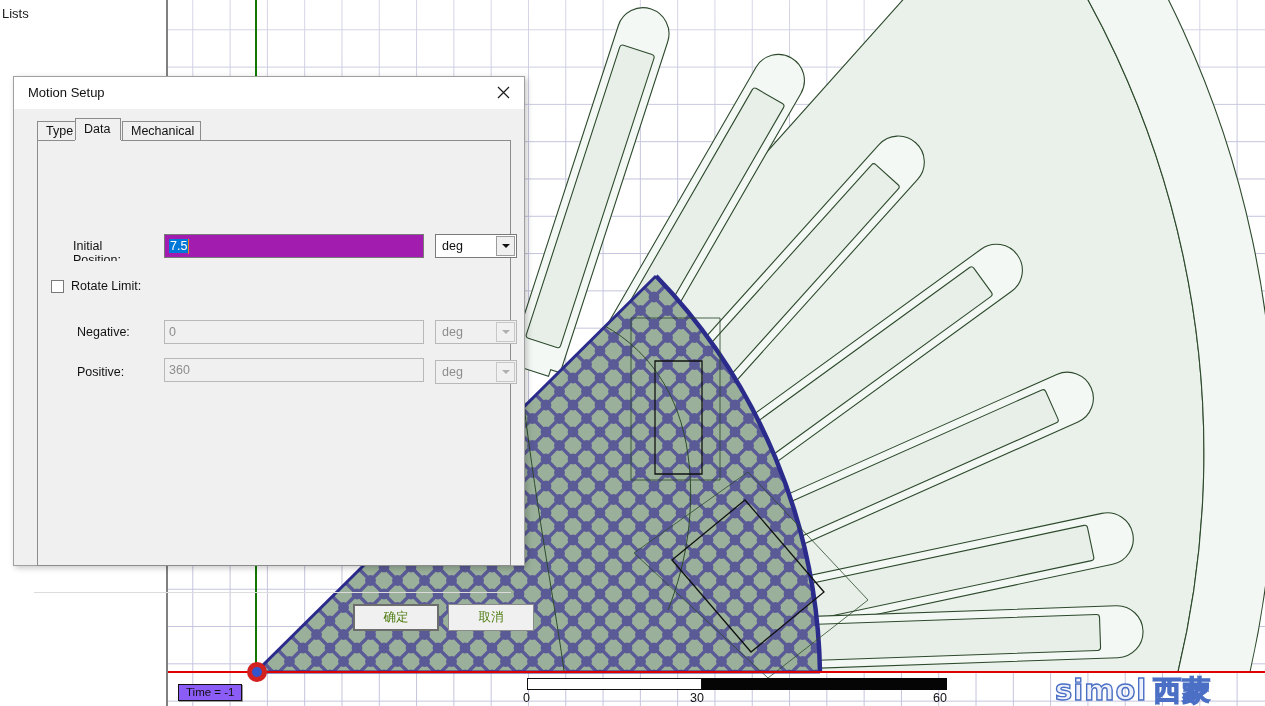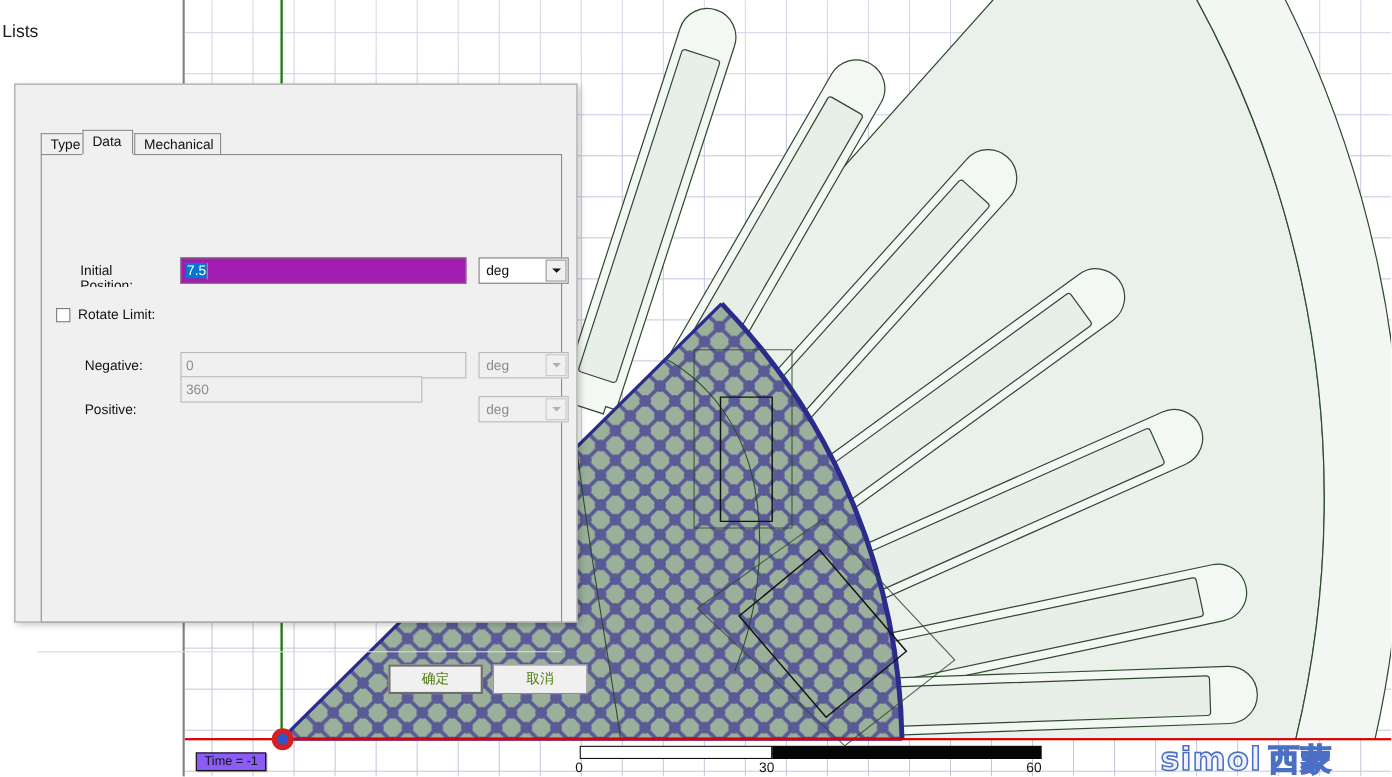--- a/index.html
+++ b/index.html
@@ -13,21 +13,21 @@
   
   #left-panel{
     position:absolute;left:0;top:0;width:168px;height:706px;
     background:#ffffff;border-right:1px solid #b4b4b4;
     box-sizing:border-box;
   }
   #left-panel-inner-border{
     position:absolute;left:166px;top:0;width:2px;height:706px;background:#808080;
   }
   #lists-label{
-    position:absolute;left:2px;top:6px;font-size:16px;color:#1a1a1a;margin-top:15px;
+    position:absolute;left:2px;top:6px;font-size:13px;color:#1a1a1a;
   }
 
   
   #viewport{
     position:absolute;left:168px;top:0;width:1097px;height:706px;
     background:#ffffff;overflow:hidden;
   }
   #grid{
     position:absolute;left:0;top:0;width:1097px;height:706px;
     background-image:
@@ -146,21 +146,21 @@
   .txtinput{
     position:absolute;height:24px;background:#ffffff;
     border:1px solid #7a7a7a;box-sizing:border-box;
     font-family:"Liberation Sans", sans-serif;font-size:12.5px;
     padding:2px 4px;color:#111;outline:none;
   }
   .txtinput.disabled{
     background:#f0f0f0;border:1px solid #b8b8b8;color:#8d8d8d;
   }
   #inp-negative{left:150px;top:243px;width:260px;}
-  #inp-positive{left:150px;top:265px;width:220px;}
+  #inp-positive{left:150px;top:281px;width:260px;}
 
   .sel-wrap{
     position:absolute;height:24px;background:#ffffff;
     border:1px solid #7a7a7a;box-sizing:border-box;
   }
   .sel-wrap.disabled{background:#f0f0f0;border-color:#b8b8b8;}
   .sel-txt{position:absolute;left:6px;top:4px;font-size:12.5px;color:#111;}
   .sel-wrap.disabled .sel-txt{color:#8d8d8d;}
   .sel-btn{
     position:absolute;right:1px;top:1px;width:19px;height:20px;
@@ -328,20 +328,28 @@
     <div class="sb-lbl" id="sb-l0">0</div>
     <div class="sb-lbl" id="sb-l30">30</div>
     <div class="sb-lbl" id="sb-l60">60 (mm)</div>
   </div>
 
   <div id="logo"><span>simol</span><span class="cn">西蒙</span></div>
 </div>
 
 <div id="dialog">
 
+  <div id="dlg-titlebar">
+    <div id="dlg-title">Motion Setup</div>
+    <div id="dlg-close">
+      <svg width="13" height="13" viewBox="0 0 13 13">
+        <path d="M1 1 L12 12 M12 1 L1 12" stroke="#1a1a1a" stroke-width="1.2" fill="none"></path>
+      </svg>
+    </div>
+  </div>
 
   <div id="tabstrip">
     <div class="tab" id="tab-type">Type</div>
     <div class="tab active" id="tab-data">Data</div>
     <div class="tab" id="tab-mech">Mechanical</div>
   </div>
 
   <div id="tabpanel"></div>
   <div id="tab-cover"></div>
 

